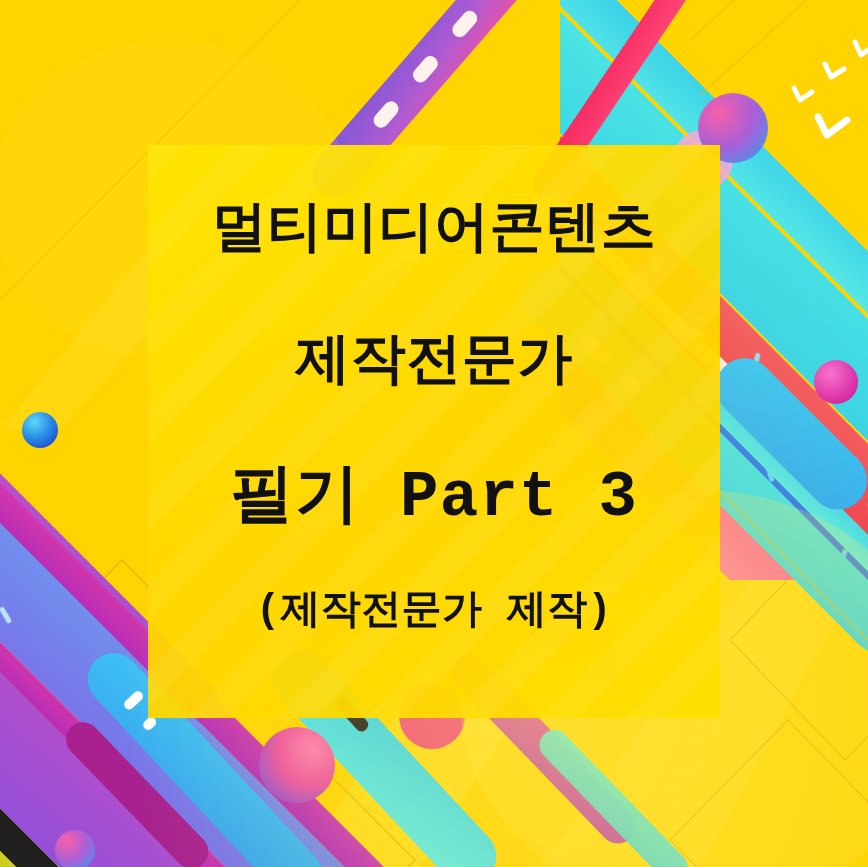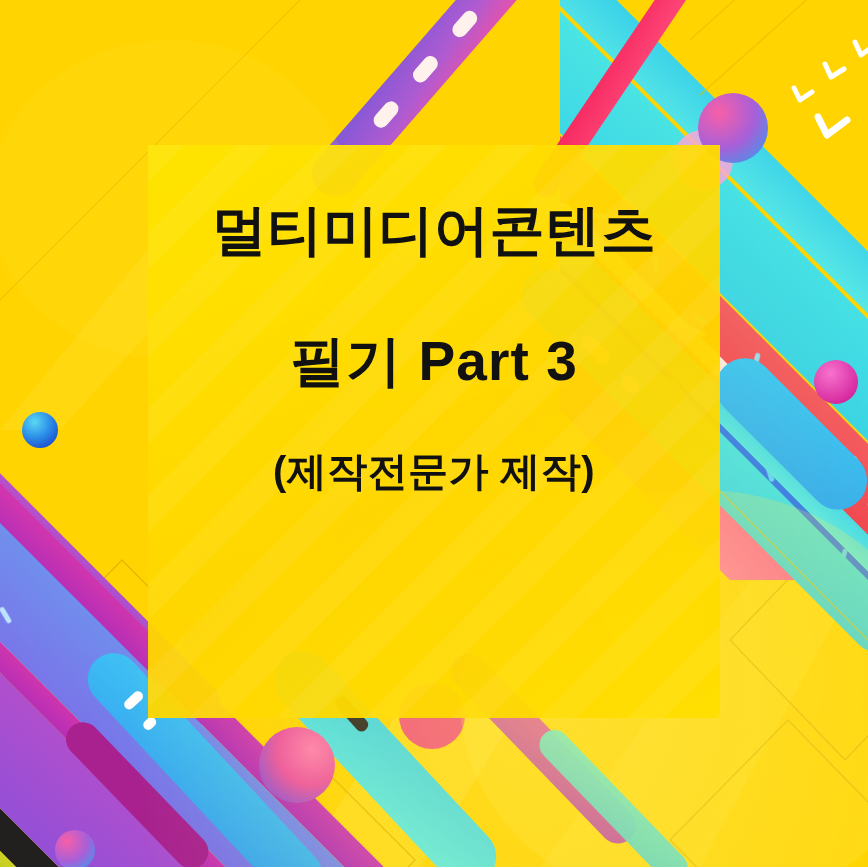--- a/index.html
+++ b/index.html
@@ -8,20 +8,21 @@
     width:868px; height:867px;
     overflow:hidden;
     background:#FFD400;
     font-family:"Liberation Sans", sans-serif;
   }
   #stage {
     position:relative;
     width:868px; height:867px;
     overflow:hidden;
     background:#e5e5e5;
+    font-family:Liberation Mono, monospace;
   }
   
   #bg-art {
     position:absolute; inset:0;
     width:868px; height:867px;
     display:block;
   }
   
   .sheen {
     position:absolute; inset:0;
@@ -52,21 +53,21 @@
     font-weight:bold;
     text-align:center;
     letter-spacing:0.01em;
     line-height:1.0;
     white-space:nowrap;
     position:relative;
     z-index:3;
   }
   #line-1 { font-size:55px; margin-bottom:0; }
   #line-2 { font-size:55px; margin-top:77px; }
-  #line-3 { font-size:55px; margin-top:76px; letter-spacing:0.02em; }
+  #line-3 { font-size:64px; margin-top:76px; letter-spacing:0.02em; }
   #line-4 { font-size:40px; margin-top:62px; }
 </style>
 </head>
 <body>
 
 <div id="stage">
 
   <svg id="bg-art" viewBox="0 0 868 867" preserveAspectRatio="none" aria-hidden="true">
     <defs>
 
@@ -389,17 +390,18 @@
       <ellipse cx="700" cy="700" rx="240" ry="210" fill="#FFEA4A" opacity="0.22"></ellipse>
       <ellipse cx="170" cy="200" rx="180" ry="160" fill="#FFE84A" opacity="0.10"></ellipse>
 
     </g>
   </svg>
 
   <div class="sheen"></div>
 
   <div id="title-panel">
     <div class="title-line" id="line-1">멀티미디어콘텐츠</div>
+    <div class="title-line" id="line-2">제작전문가</div>
     <div class="title-line" id="line-3">필기  Part  3</div>
     <div class="title-line" id="line-4">(제작전문가 제작)</div>
   </div>
 
 </div>
 
 </body></html>

